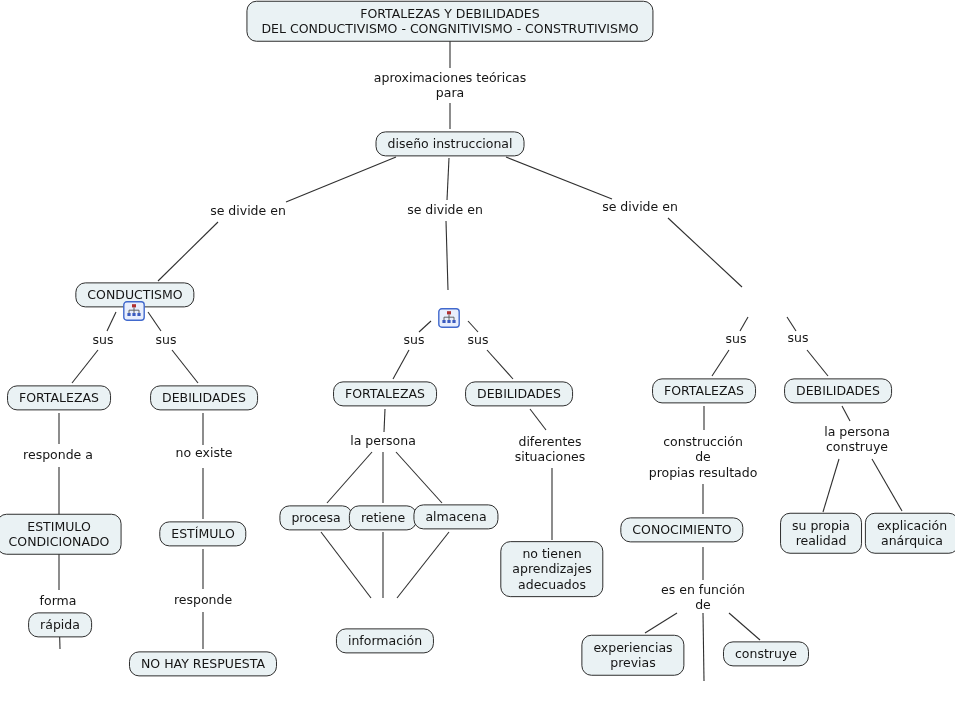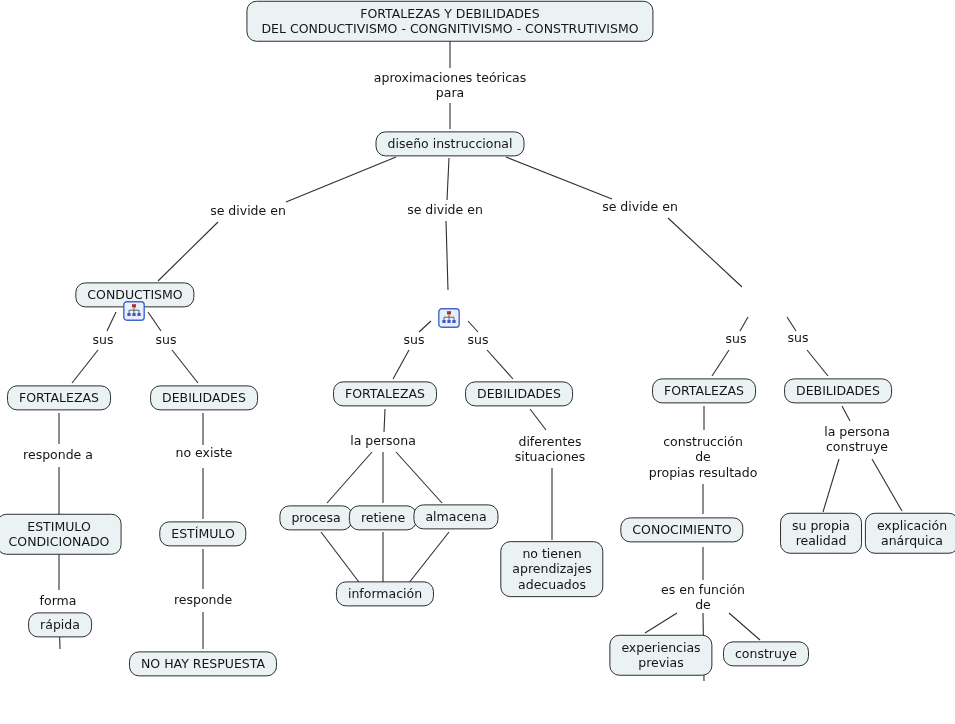--- a/index.html
+++ b/index.html
@@ -127,27 +127,27 @@
 
   <div class="node" style="left:59px;top:534px">ESTIMULO
 CONDICIONADO</div>
   <div class="node" style="left:203px;top:534px">ESTÍMULO</div>
   <div class="node" style="left:60px;top:625px">rápida</div>
   <div class="node" style="left:203px;top:664px">NO HAY RESPUESTA</div>
 
   <div class="node" style="left:316px;top:518px">procesa</div>
   <div class="node" style="left:383px;top:518px">retiene</div>
   <div class="node" style="left:456px;top:517px">almacena</div>
-  <div class="node" style="left:385px;top:594px">información</div>
+  <div class="node" style="left:385px;top:641px">información</div>
   <div class="node" style="left:552px;top:569px">no tienen
 aprendizajes
 adecuados</div>
 
   <div class="node" style="left:682px;top:530px">CONOCIMIENTO</div>
-  <div class="node" style="left:661px;top:655px">experiencias
+  <div class="node" style="left:633px;top:655px">experiencias
 previas</div>
   <div class="node" style="left:766px;top:654px">construye</div>
   <div class="node" style="left:821px;top:533px">su propia
 realidad</div>
   <div class="node" style="left:912px;top:533px">explicación
 anárquica</div>
 
   <div class="map-icon" style="left:134px;top:311px">
     <svg width="22" height="20" viewBox="0 0 22 20">
       <rect x="0.8" y="0.8" width="20.4" height="18.4" rx="3" fill="#e8eefc" stroke="#4169cd" stroke-width="1.4"></rect>

